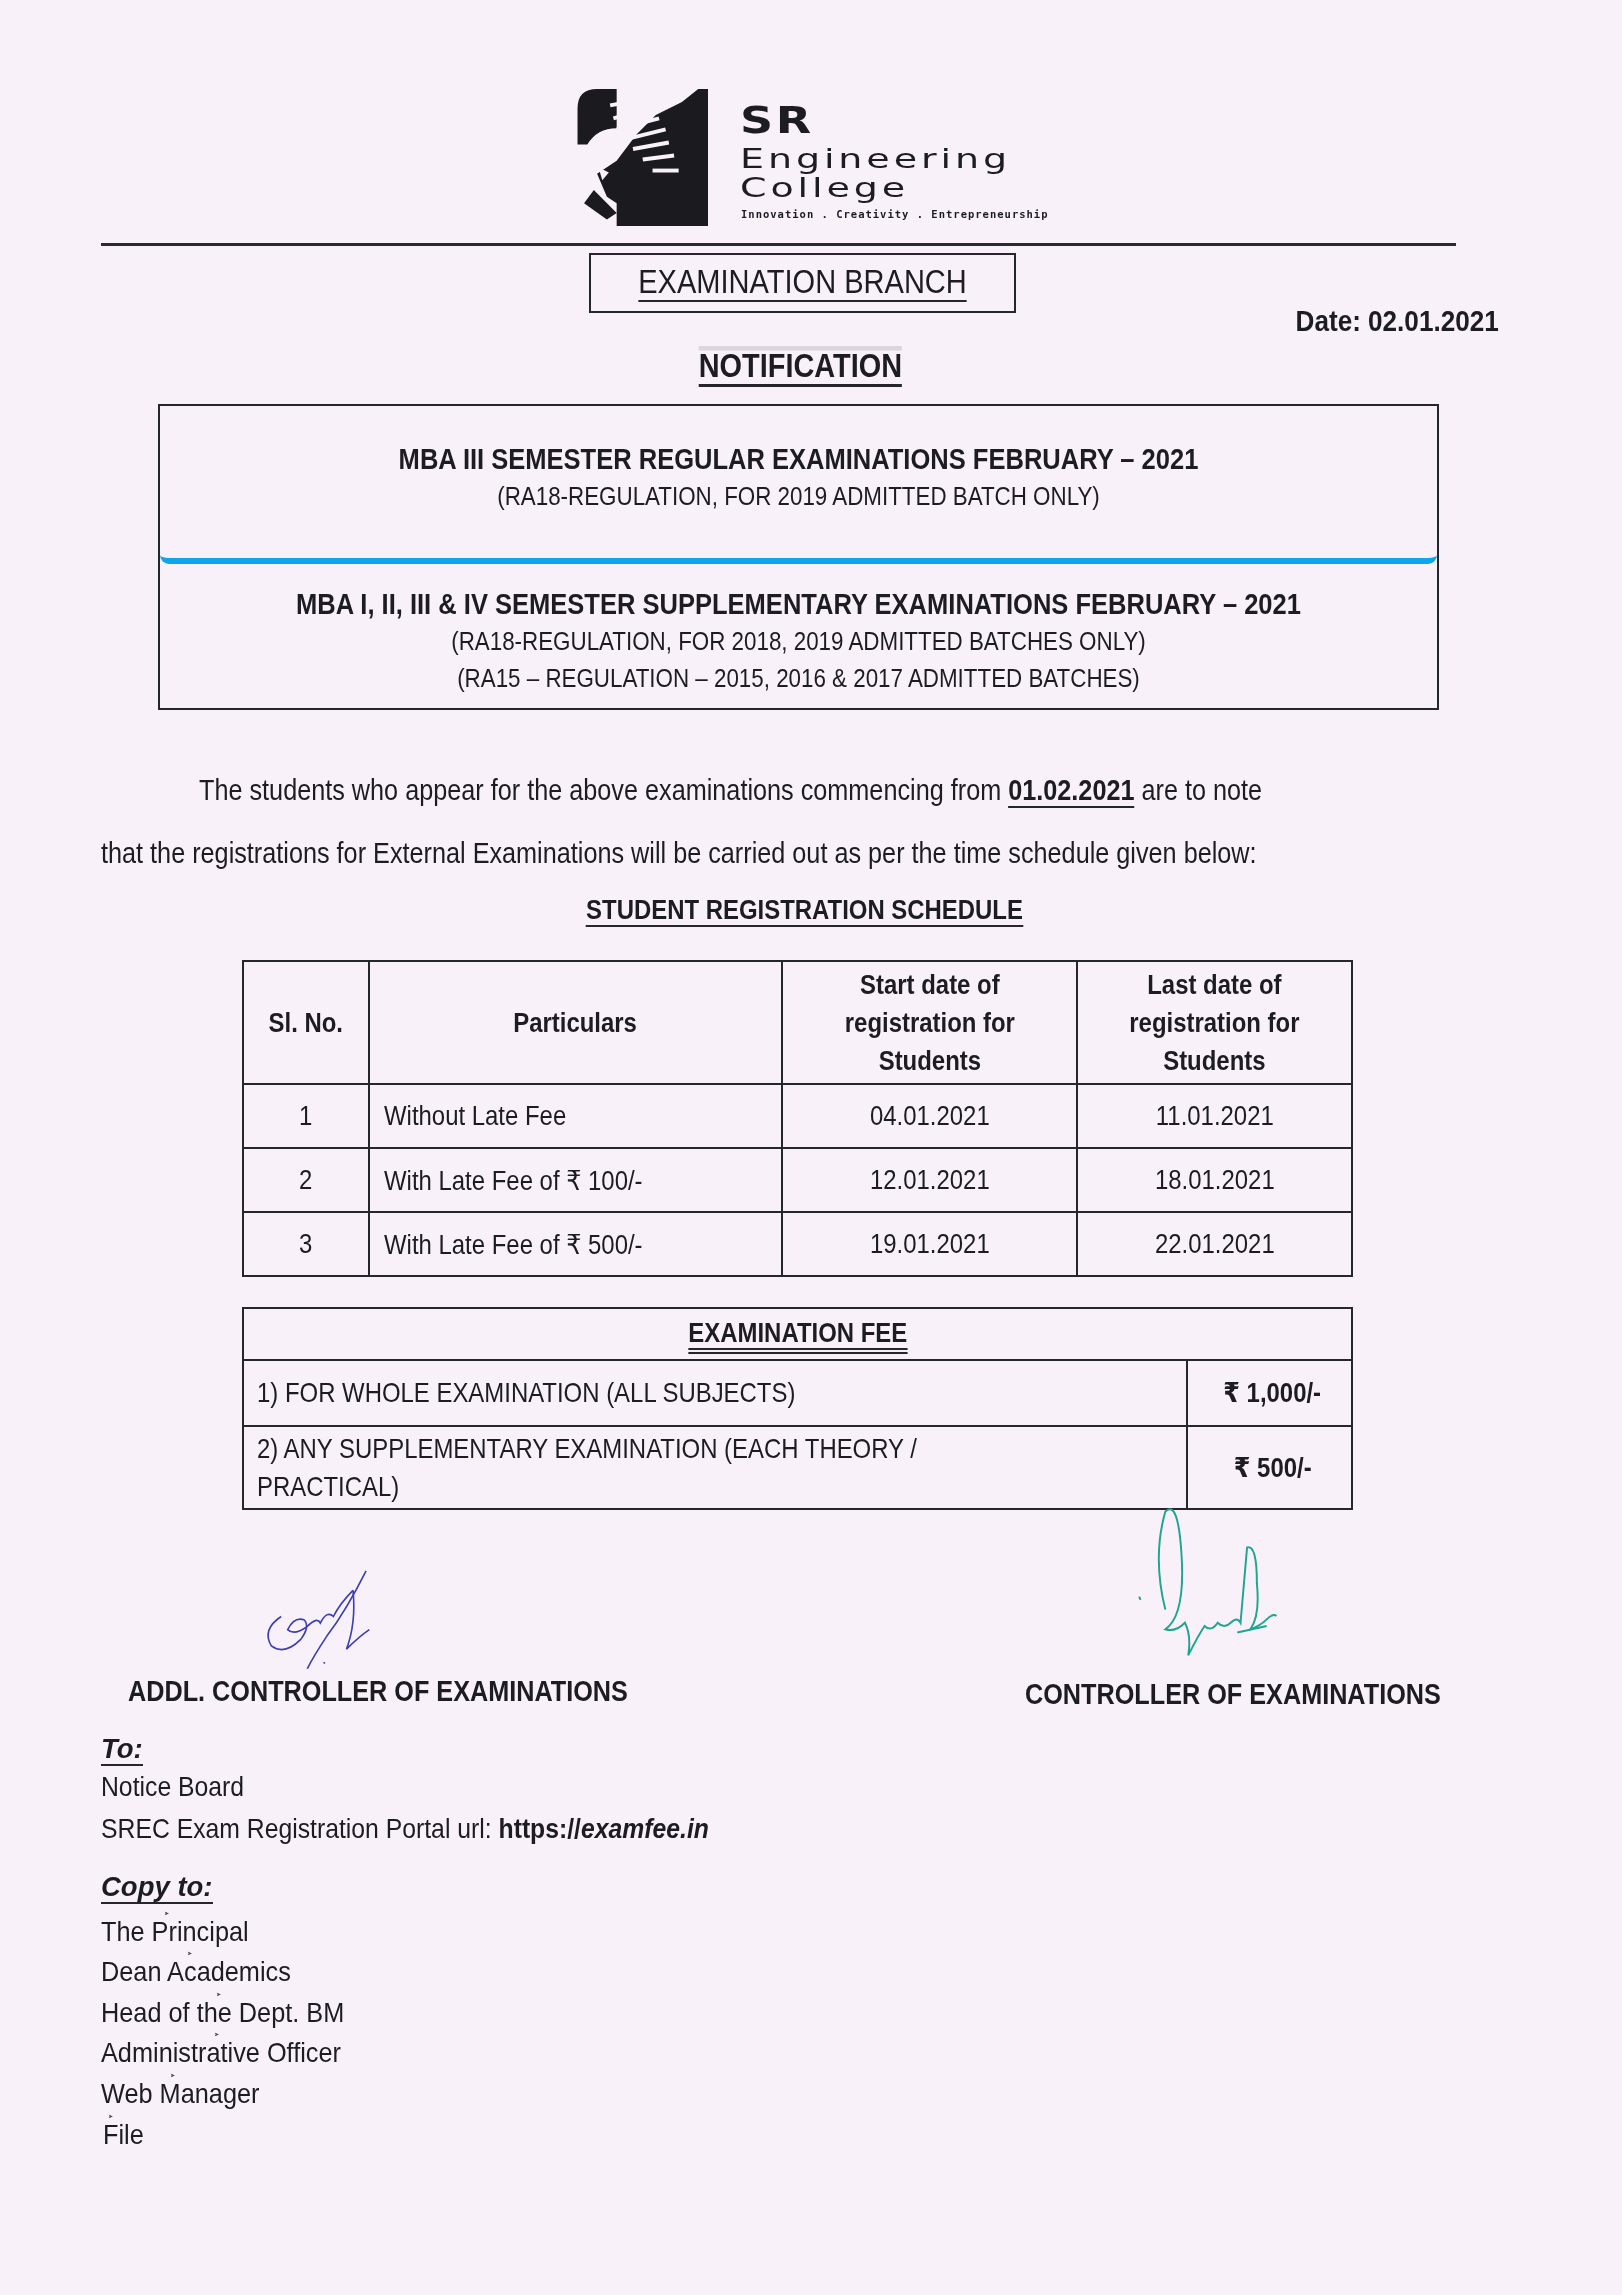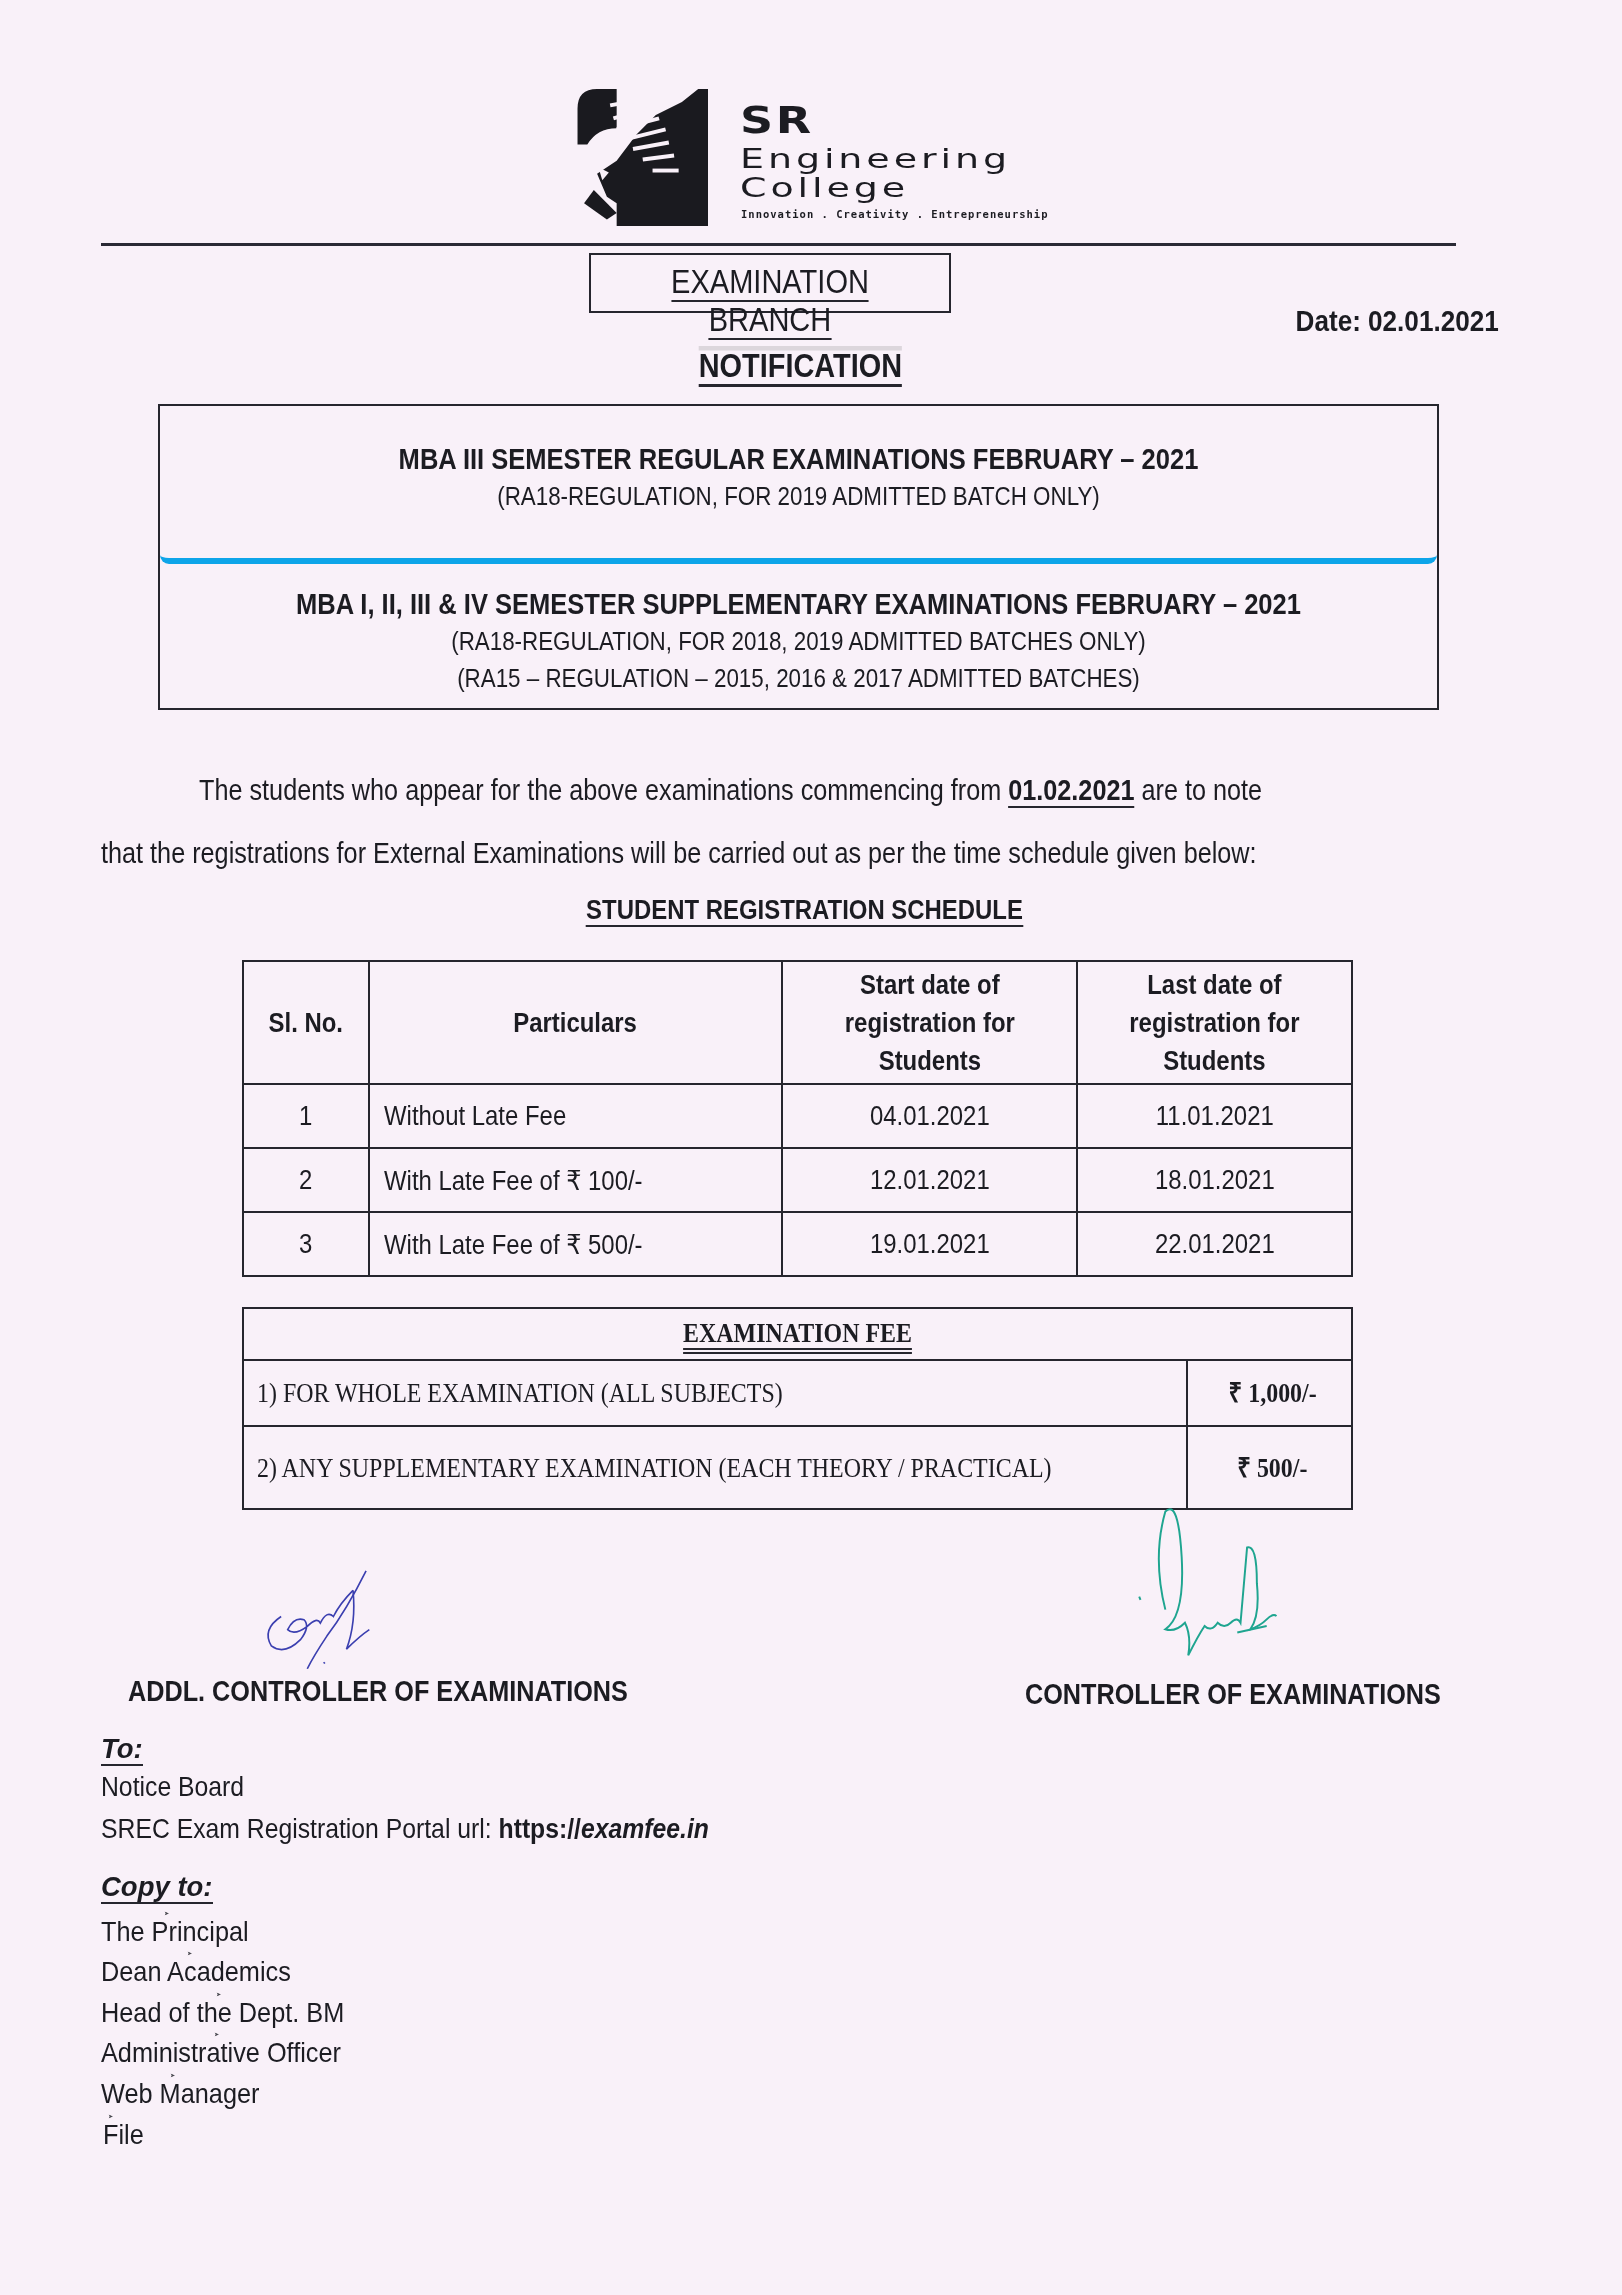--- a/index.html
+++ b/index.html
@@ -12,21 +12,21 @@
   .abs { position:absolute; }
   
   #logo { left:563px; top:82px; width:537px; height:147px; }
   #logo-mark { position:absolute; left:7.9px; top:6.5px; width:137px; height:137px; }
   #logo-sr { position:absolute; left:177px; top:19.6px; font-size:46px; font-weight:bold; letter-spacing:2.6px; line-height:46px; font-family:"DejaVu Sans", sans-serif; transform:scaleY(0.8); transform-origin:left top; }
   #logo-eng { position:absolute; left:177px; top:63px; font-size:38px; line-height:38px; letter-spacing:3.9px; font-family:"DejaVu Sans", sans-serif; transform:scaleY(0.72); transform-origin:left top; }
   #logo-col { position:absolute; left:177px; top:92px; font-size:38px; line-height:38px; letter-spacing:3.9px; font-family:"DejaVu Sans", sans-serif; transform:scaleY(0.72); transform-origin:left top; }
   #logo-tag { position:absolute; left:178px; top:126px; font-size:10.5px; font-weight:bold; letter-spacing:1px; font-family:"DejaVu Sans Mono", monospace; }
   #header-rule { left:101px; top:243px; width:1355px; height:2.6px; background:#2a2a35; }
 
-  #branch-box { left:589px; top:253px; width:362px; height:60px; border:2px solid #26262e; box-sizing:border-box; }
+  #branch-box { left:589px; top:253px; width:427px; height:60px; border:2px solid #26262e; box-sizing:border-box; }
   #branch-title { position:absolute; left:0; right:0; top:7.9px; text-align:center; font-size:33px; line-height:38px; transform:scaleX(0.88); }
   #branch-title span { border-bottom:2.6px solid #26262e; padding-bottom:0; }
   #date { right:124px; top:305px; font-size:29px; font-weight:bold; transform:scaleX(0.9); transform-origin:right center; }
   #notification { left:681px; top:346px; width:236px; text-align:center; font-size:34px; font-weight:bold; transform:scaleX(0.85); }
   #notification span { border-bottom:3.3px solid #26262e; background:linear-gradient(#dcd6dc, #dcd6dc) no-repeat 0 0/100% 12%; }
 
   
   #exam-box { left:158px; top:404px; width:1281px; height:306px; border:2px solid #26262e; box-sizing:border-box; }
   .exam-sec { position:absolute; left:0; right:0; text-align:center; }
   #exam-sec-1 { top:0; height:152px; border-bottom:6px solid #0ea5e9;border-radius:9px; }
@@ -47,21 +47,21 @@
   
   table { border-collapse:collapse; }
   td, th { border:2px solid #26262e; padding:0; }
   #schedule-table { left:242px; top:960px; width:1111px; }
   #schedule-table th { height:121px; font-size:27.5px; font-weight:bold; line-height:38px; }
   #schedule-table td { height:62px; font-size:27.5px; }
   .cell-inner { display:inline-block; transform:scaleX(0.87); }
   .c-center { text-align:center; }
   .c-left { text-align:left; padding-left:14.4px; }
 
-  #fee-table { left:242px; top:1307px; width:1111px;font-family:Liberation Serif, serif; }
+  #fee-table { left:242px; top:1307px; width:1111px; }
   #fee-table td { font-size:27.5px; line-height:38px; }
   #fee-head { height:50px; text-align:center; font-weight:bold; }
   #fee-head span { border-bottom:2.6px solid #26262e; }
   .fee-row-1 td { height:64px; }
   .fee-row-2 td { height:81px; }
   .fee-desc { text-align:left; padding-left:13px !important; }
   .fee-desc .cell-inner { transform-origin:left center; }
   .fee-amt { text-align:center; font-weight:bold; width:275px;padding-left:6px; }
 
   

